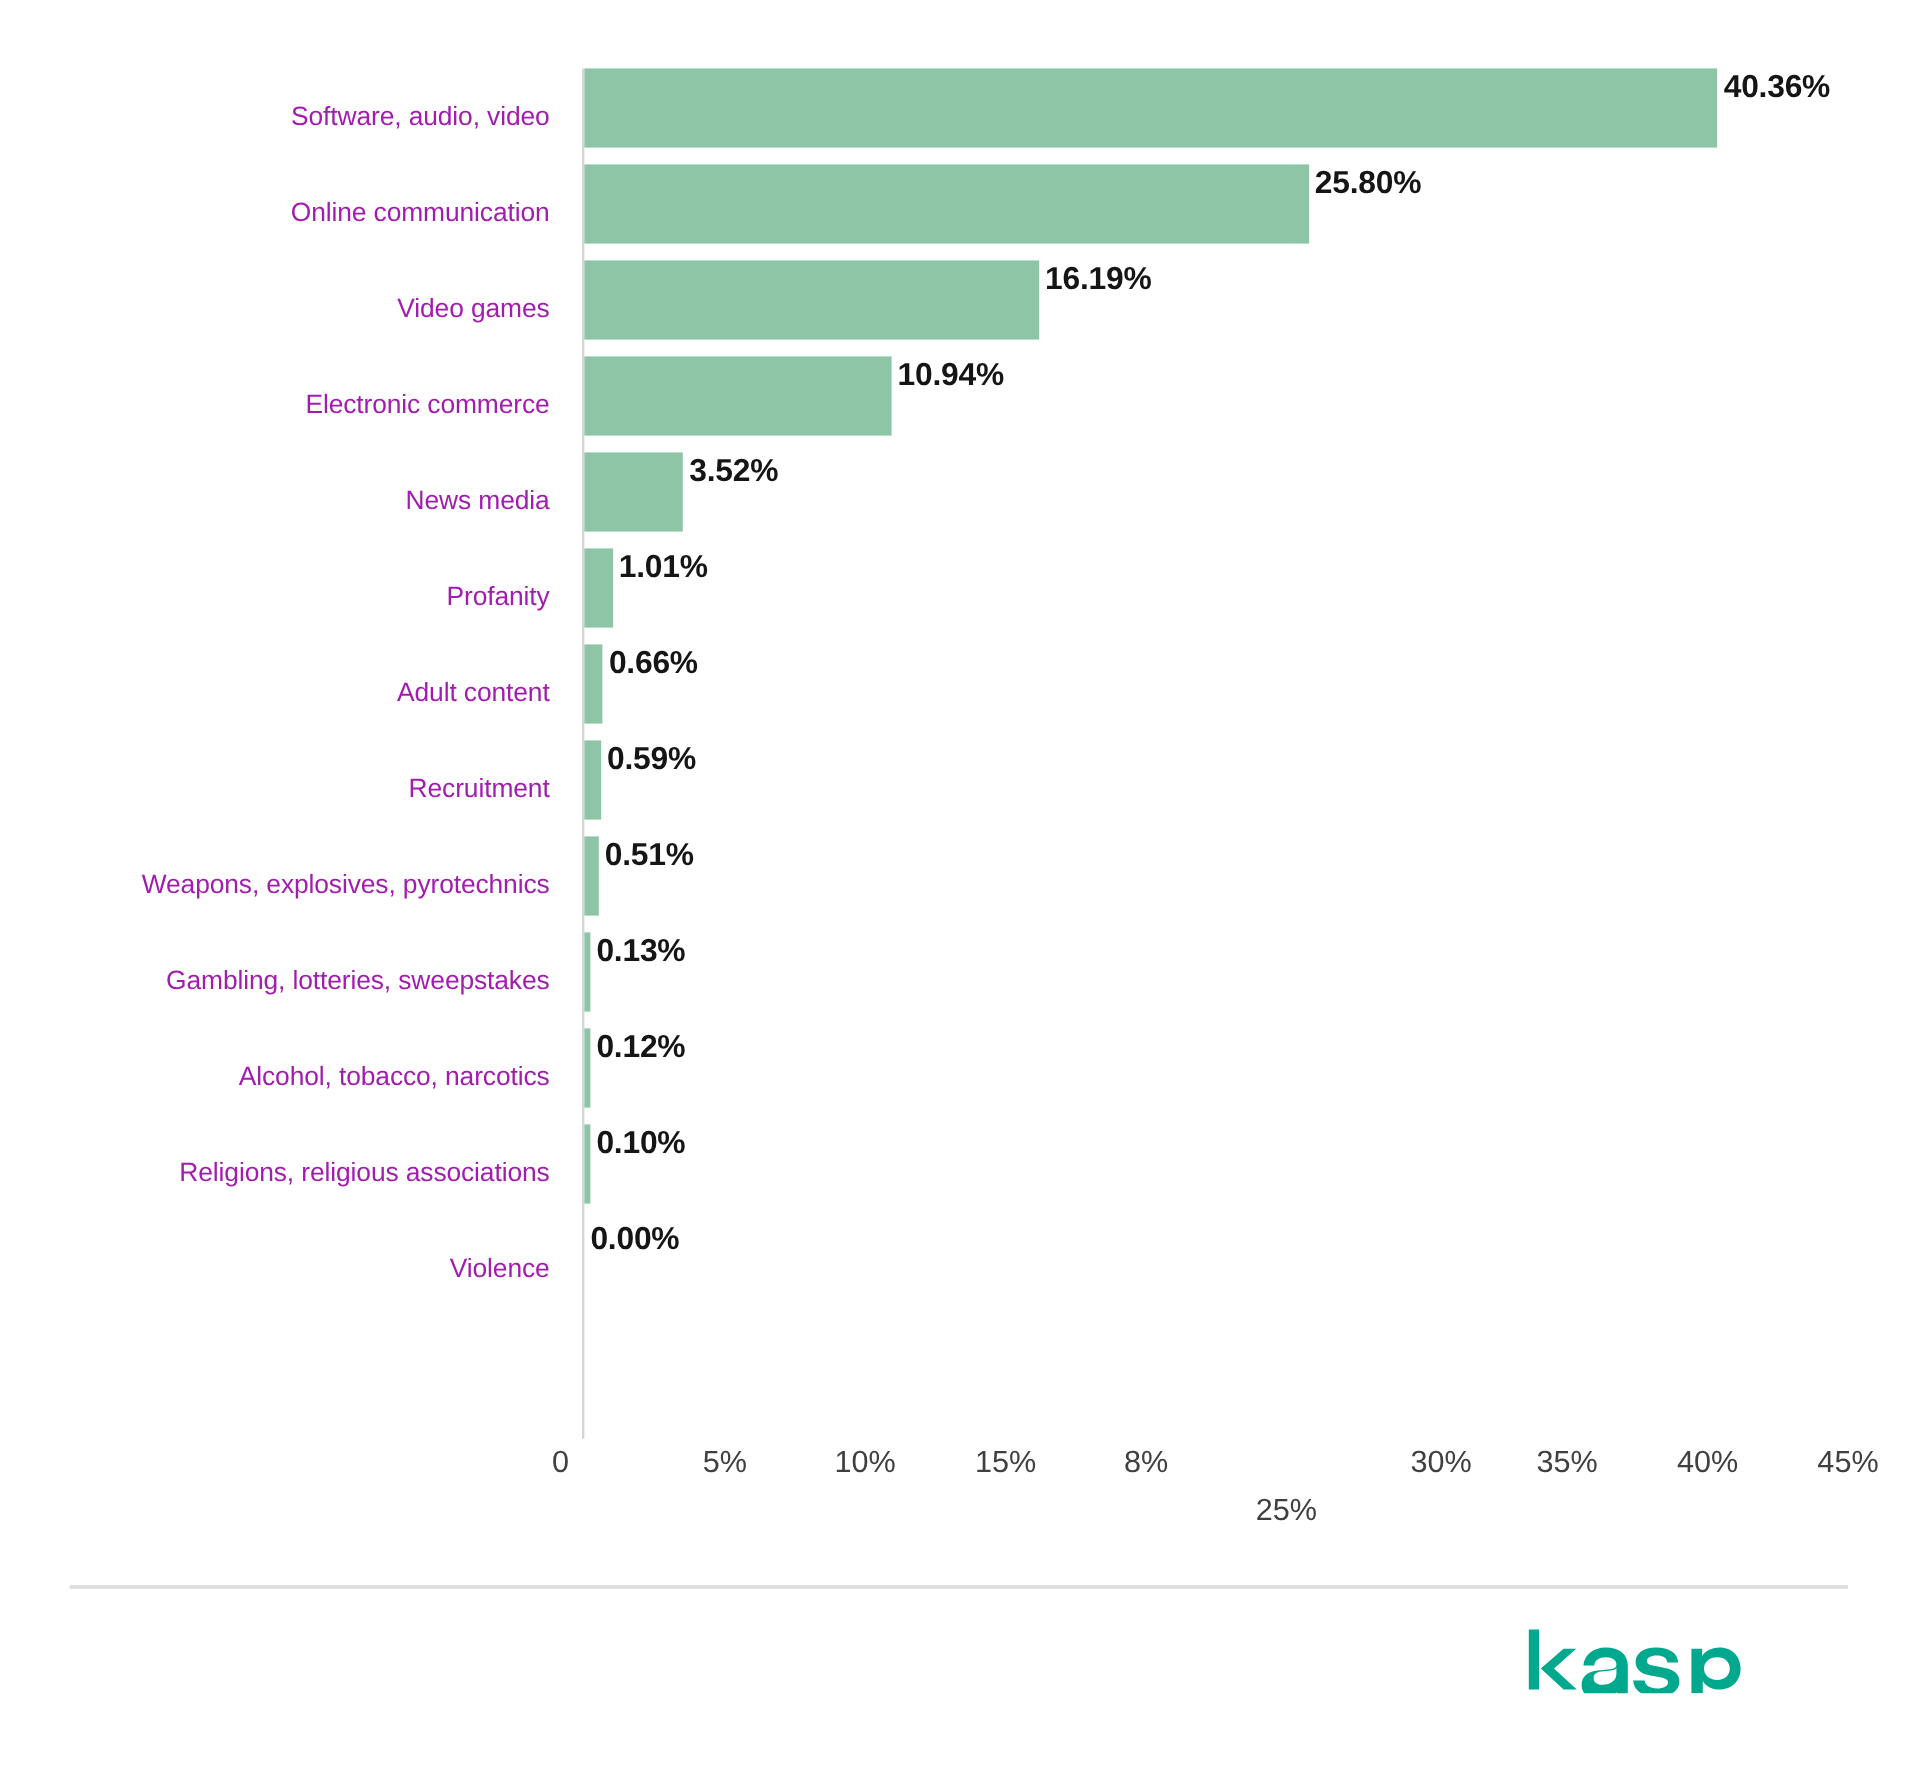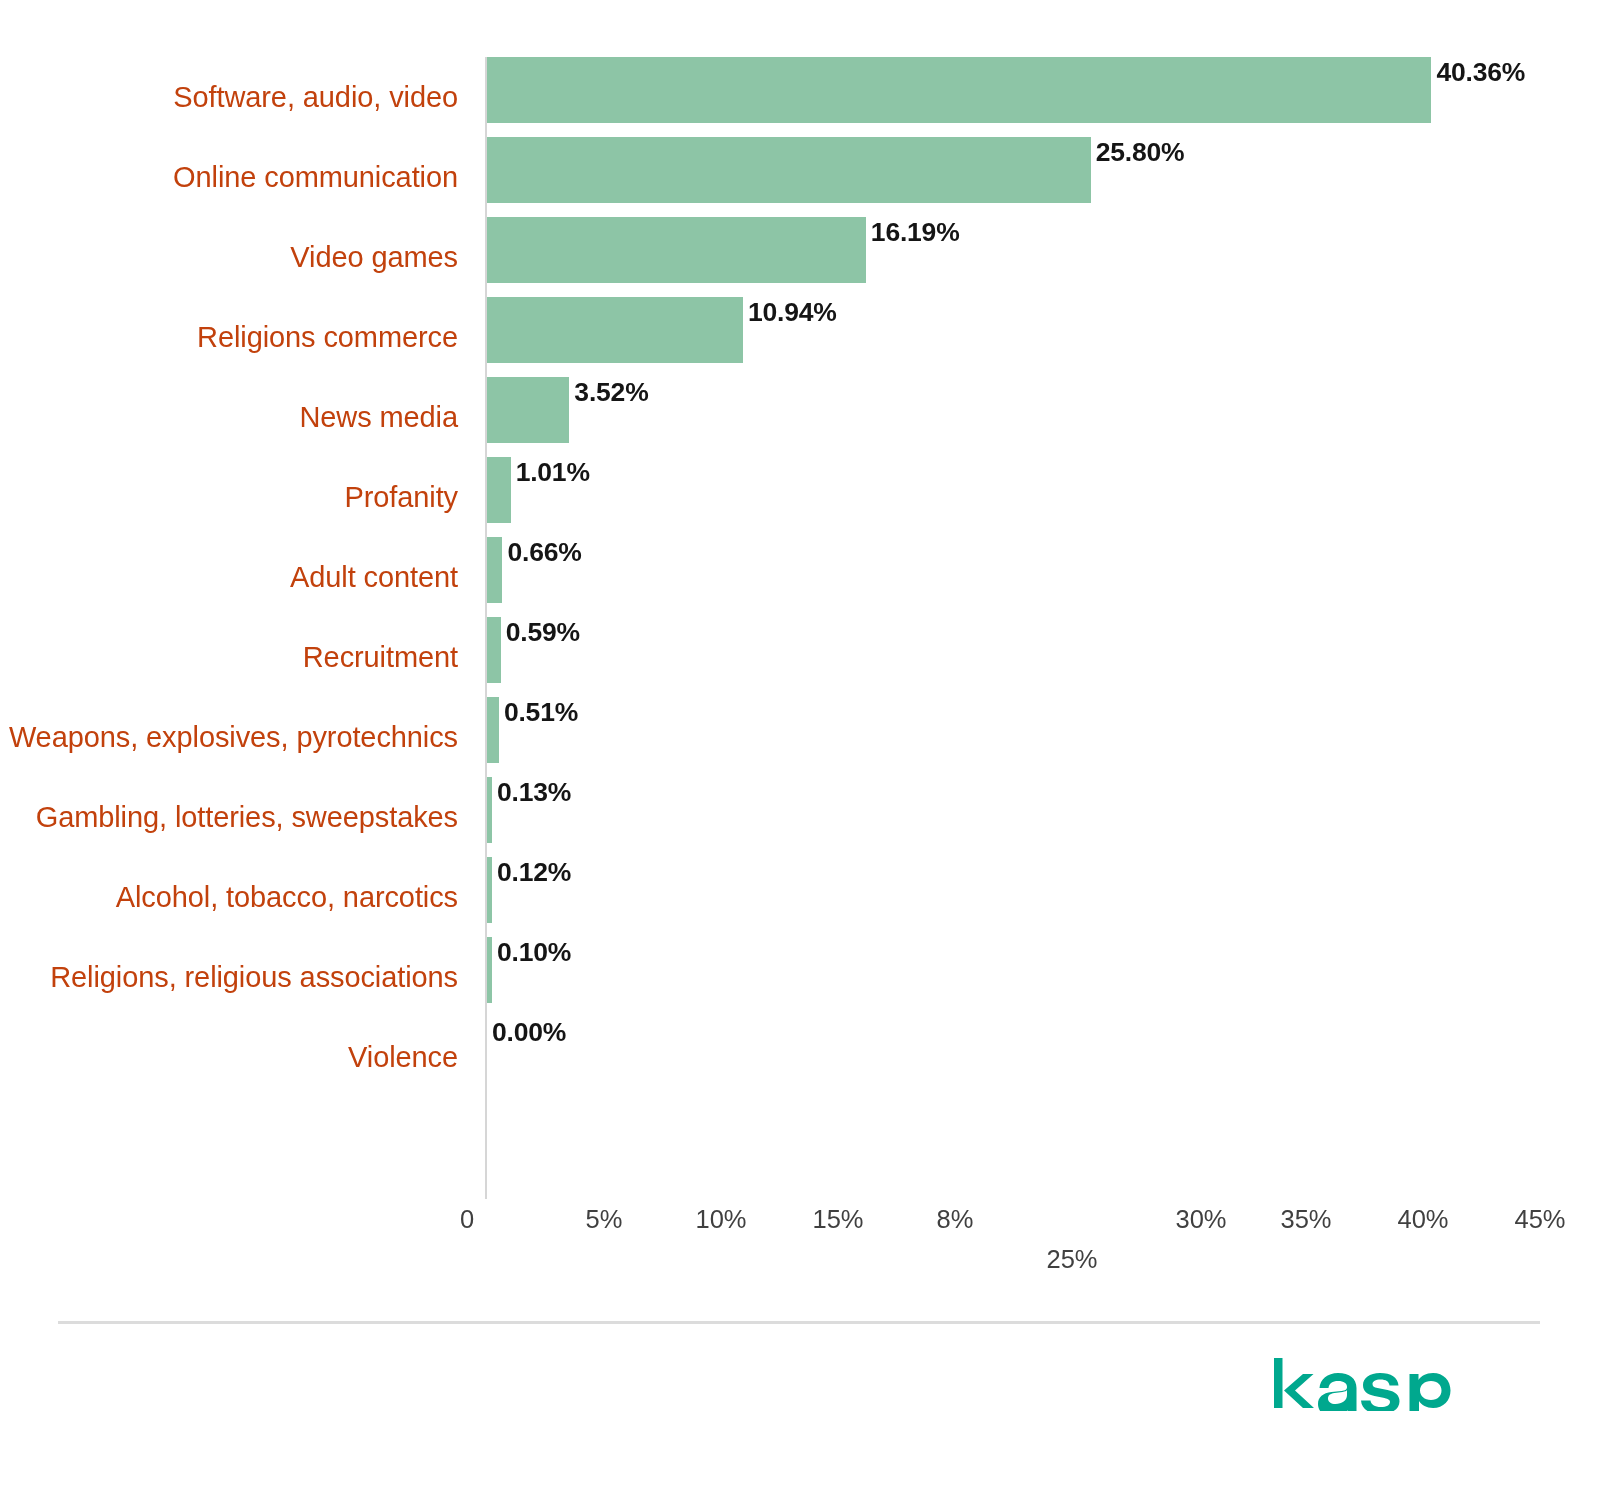--- a/index.html
+++ b/index.html
@@ -57,22 +57,22 @@
   .cat-label {
     position: absolute;
     left: 0;
     top: 0;
     width: 458px;
     height: 80px;
     display: flex;
     align-items: center;
     justify-content: flex-end;
     text-align: right;
-    font-size: 29px;
-    color: #c2410c;
+    font-size: 22px;
+    color: #a21caf;
     letter-spacing: -0.1px;
     white-space: nowrap;
   }
 
   .bar-wrap {
     position: absolute;
     left: 487px;
     top: 0;
     height: 80px;
     display: flex;
@@ -157,21 +157,21 @@
           </div>
         </div>
         <div class="bar-row">
           <div class="cat-label">Video games</div>
           <div class="bar-wrap">
             <div class="bar" style="width: 378.846px;"></div>
             <div class="bar-value">16.19%</div>
           </div>
         </div>
         <div class="bar-row">
-          <div class="cat-label">Religions commerce</div>
+          <div class="cat-label">Electronic commerce</div>
           <div class="bar-wrap">
             <div class="bar" style="width: 255.996px;"></div>
             <div class="bar-value">10.94%</div>
           </div>
         </div>
         <div class="bar-row">
           <div class="cat-label">News media</div>
           <div class="bar-wrap">
             <div class="bar" style="width: 82.368px;"></div>
             <div class="bar-value">3.52%</div>

